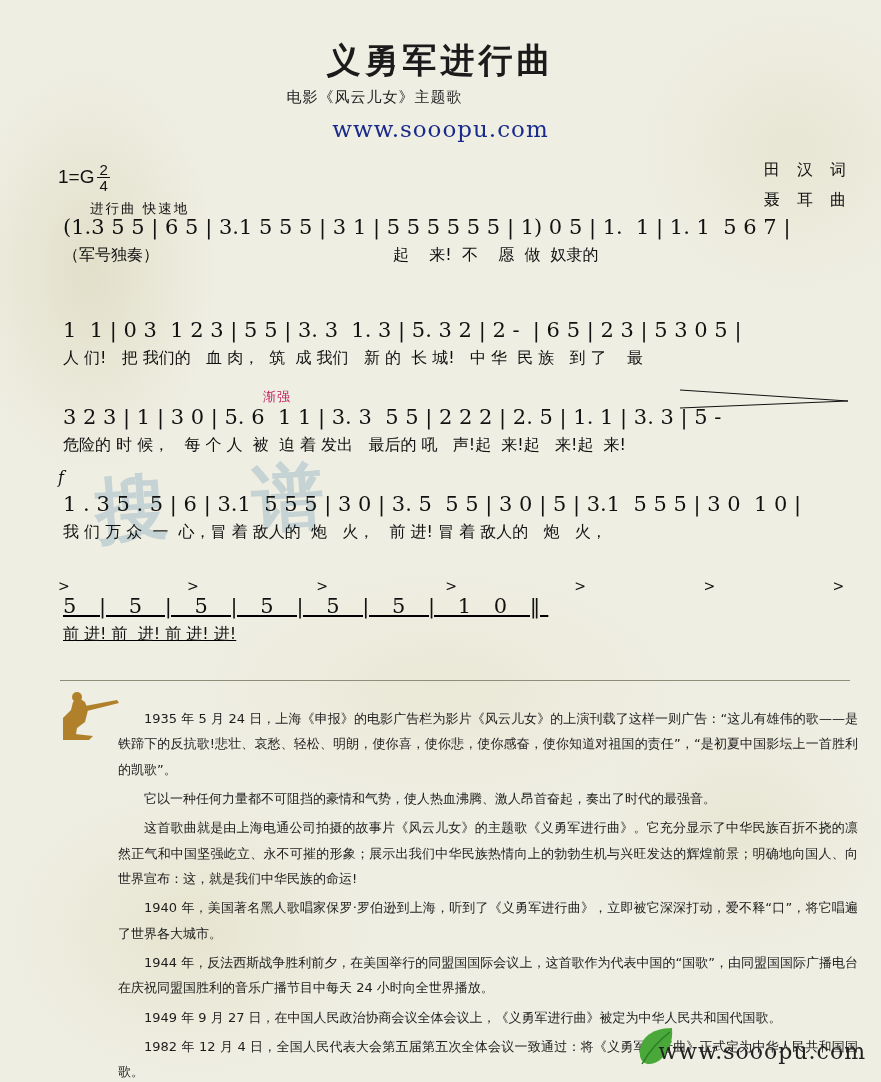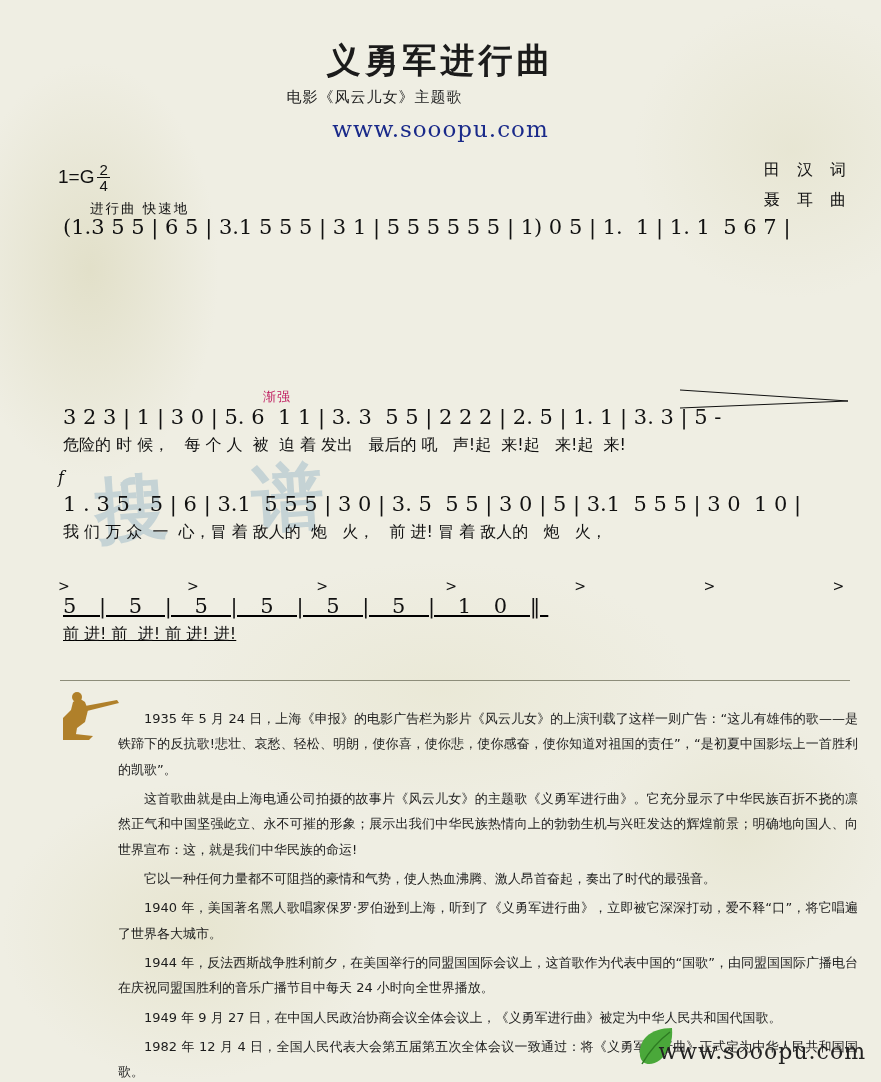--- a/index.html
+++ b/index.html
@@ -114,22 +114,27 @@
   <div class="keysig">
     <span>1=G</span><span class="frac"><span class="num">2</span><span class="den">4</span></span>
   </div>
 
   <div class="tempo">进行曲  快速地</div>
 
   <div class="wm-big">搜  谱</div>
 
   <div class="sys" style="top:215px;">
     <div class="notes">(1.3 5 5 | 6 5 | 3.1 5 5 5 | 3 1 | 5 5 5 5 5 5 | 1) 0 5 | 1.  1 | 1. 1  5 6 7 |</div>
+    <div class="lyric">（军号独奏）                                              起    来!  不    愿  做  奴隶的</div>
   </div>
 
+  <div class="sys" style="top:318px;">
+    <div class="notes">1  1 | 0 3  1 2 3 | 5 5 | 3. 3  1. 3 | 5. 3 2 | 2 -  | 6 5 | 2 3 | 5 3 0 5 |</div>
+    <div class="lyric">人 们!   把 我们的   血 肉，  筑  成 我们   新 的  长 城!   中 华  民 族   到 了    最</div>
+  </div>
 
   <div class="cresc-label" style="left:263px;top:388px;">渐强</div>
   <svg class="hairpin" style="left:680px;top:388px;" width="170" height="22">
     <line x1="0" y1="2" x2="168" y2="13" stroke="#111" stroke-width="1"></line>
     <line x1="0" y1="20" x2="168" y2="13" stroke="#111" stroke-width="1"></line>
   </svg>
 
   <div class="sys" style="top:405px;">
     <div class="notes">3 2 3 | 1 | 3 0 | 5. 6  1 1 | 3. 3  5 5 | 2 2 2 | 2. 5 | 1. 1 | 3. 3 | 5 -</div>
     <div class="lyric">危险的 时 候，   每 个 人  被  迫 着 发出   最后的 吼   声!起  来!起   来!起  来!</div>
@@ -152,22 +157,22 @@
 
   <svg class="soldier" viewBox="0 0 80 55">
     <path d="M8 52 L20 52 L22 40 L30 34 L33 22 L30 14 L24 10 L18 14 L16 22 L8 30 Z" fill="#b0802a"></path>
     <path d="M30 18 L62 12 L64 15 L32 23 Z" fill="#b0802a"></path>
     <circle cx="22" cy="9" r="5" fill="#b0802a"></circle>
     <path d="M16 52 L34 52 L38 48 L20 46 Z" fill="#b0802a"></path>
   </svg>
 
   <div class="prose">
     <p>1935 年 5 月 24 日，上海《申报》的电影广告栏为影片《风云儿女》的上演刊载了这样一则广告：“这儿有雄伟的歌——是铁蹄下的反抗歌!悲壮、哀愁、轻松、明朗，使你喜，使你悲，使你感奋，使你知道对祖国的责任”，“是初夏中国影坛上一首胜利的凯歌”。</p>
+    <p>它以一种任何力量都不可阻挡的豪情和气势，使人热血沸腾、激人昂首奋起，奏出了时代的最强音。</p>
     <p>这首歌曲就是由上海电通公司拍摄的故事片《风云儿女》的主题歌《义勇军进行曲》。它充分显示了中华民族百折不挠的凛然正气和中国坚强屹立、永不可摧的形象；展示出我们中华民族热情向上的勃勃生机与兴旺发达的辉煌前景；明确地向国人、向世界宣布：这，就是我们中华民族的命运!</p>
-    <p>它以一种任何力量都不可阻挡的豪情和气势，使人热血沸腾、激人昂首奋起，奏出了时代的最强音。</p>
     <p>1940 年，美国著名黑人歌唱家保罗·罗伯逊到上海，听到了《义勇军进行曲》，立即被它深深打动，爱不释“口”，将它唱遍了世界各大城市。</p>
     <p>1944 年，反法西斯战争胜利前夕，在美国举行的同盟国国际会议上，这首歌作为代表中国的“国歌”，由同盟国国际广播电台在庆祝同盟国胜利的音乐广播节目中每天 24 小时向全世界播放。</p>
     <p>1949 年 9 月 27 日，在中国人民政治协商会议全体会议上，《义勇军进行曲》被定为中华人民共和国代国歌。</p>
     <p>1982 年 12 月 4 日，全国人民代表大会第五届第五次全体会议一致通过：将《义勇军进行曲》正式定为中华人民共和国国歌。</p>
   </div>
 
   <svg class="leaf" viewBox="0 0 40 44">
     <path d="M36 4 C14 4 2 16 4 32 C6 42 16 42 24 36 C34 28 37 16 36 4 Z" fill="#4aa83a"></path>
     <path d="M6 40 C14 26 26 14 34 8" stroke="#2d7a22" stroke-width="1.5" fill="none"></path>
   </svg>

